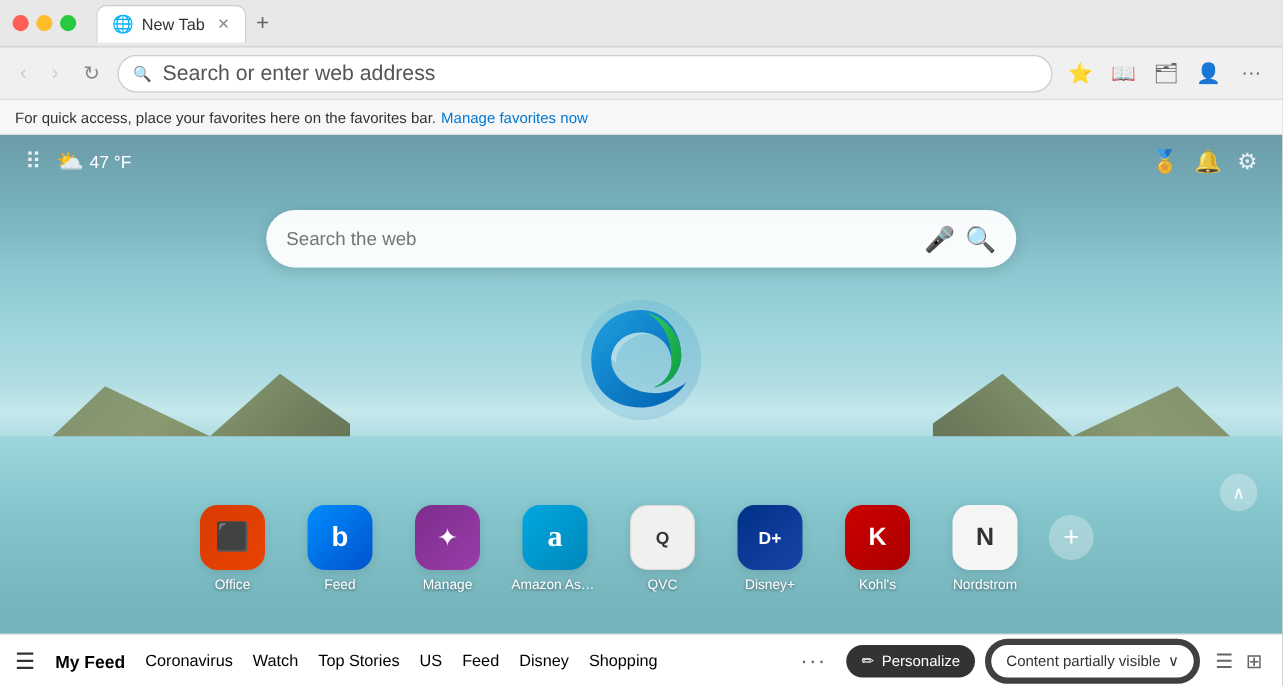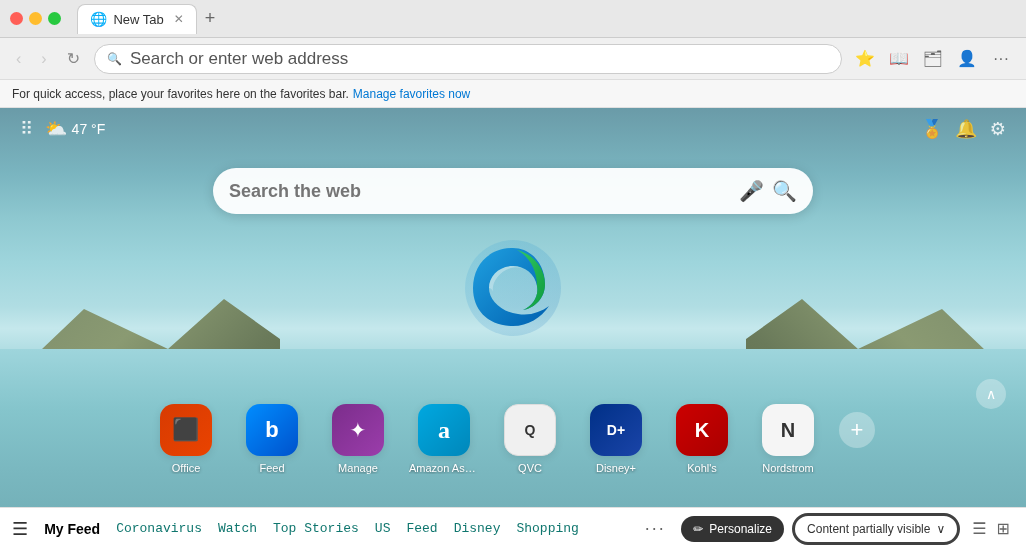--- a/index.html
+++ b/index.html
@@ -161,24 +161,23 @@
       display: flex;
       align-items: center;
       padding: 0 16px;
       gap: 8px;
       box-shadow: 0 2px 12px rgba(0,0,0,0.15);
     }
     .search-input {
       flex: 1;
       border: none;
       background: transparent;
-      font-size: 18px;
+      font-size: 15px;
       color: #333;
       outline: none;
-      font-weight: bold;
     }
     .mic-btn { background: none; border: none; cursor: pointer; font-size: 20px; color: #0078d4; }
     .search-btn { background: none; border: none; cursor: pointer; font-size: 20px; color: #0078d4; }
 
     
     .edge-logo {
       position: absolute;
       top: 130px;
       left: 50%;
       transform: translateX(-50%);
@@ -266,36 +265,36 @@
       display: flex;
       align-items: center;
       padding: 0 12px;
       gap: 16px;
       border-top: 1px solid #e0e0e0;
       z-index: 20;
     }
     .hamburger-btn { background: none; border: none; font-size: 18px; color: #333; cursor: pointer; }
     .my-feed-label { font-size: 14px; font-weight: 700; color: #000; white-space: nowrap; }
     .feed-nav { display: flex; gap: 16px; flex: 1; }
-    .feed-nav-item { font-size: 13px; color: #0f766e; cursor: pointer; white-space: nowrap; text-decoration: none; font-family: Liberation Mono, monospace; }
+    .feed-nav-item { font-size: 13px; color: #000000; cursor: pointer; white-space: nowrap; text-decoration: none; }
     .feed-more { font-size: 18px; color: #666; cursor: pointer; letter-spacing: 1px; }
     .bottom-right { display: flex; align-items: center; gap: 8px; margin-left: auto; }
     .personalize-btn {
       background: #333;
       color: #fff;
       border: none;
       border-radius: 20px;
       padding: 6px 12px;
       font-size: 12px;
       cursor: pointer;
       display: flex; align-items: center; gap: 6px;
     }
     .content-visible-btn {
       background: #fff;
-      border: 3px solid #404040;
+      border: 5px solid #404040;
       border-radius: 20px;
       padding: 6px 12px;
       font-size: 12px;
       cursor: pointer;
       display: flex; align-items: center; gap: 6px;
       color: #333;
     }
     .view-toggle-btns { display: flex; gap: 2px; }
     .view-btn { background: none; border: none; font-size: 16px; color: #666; cursor: pointer; padding: 4px; }
 

